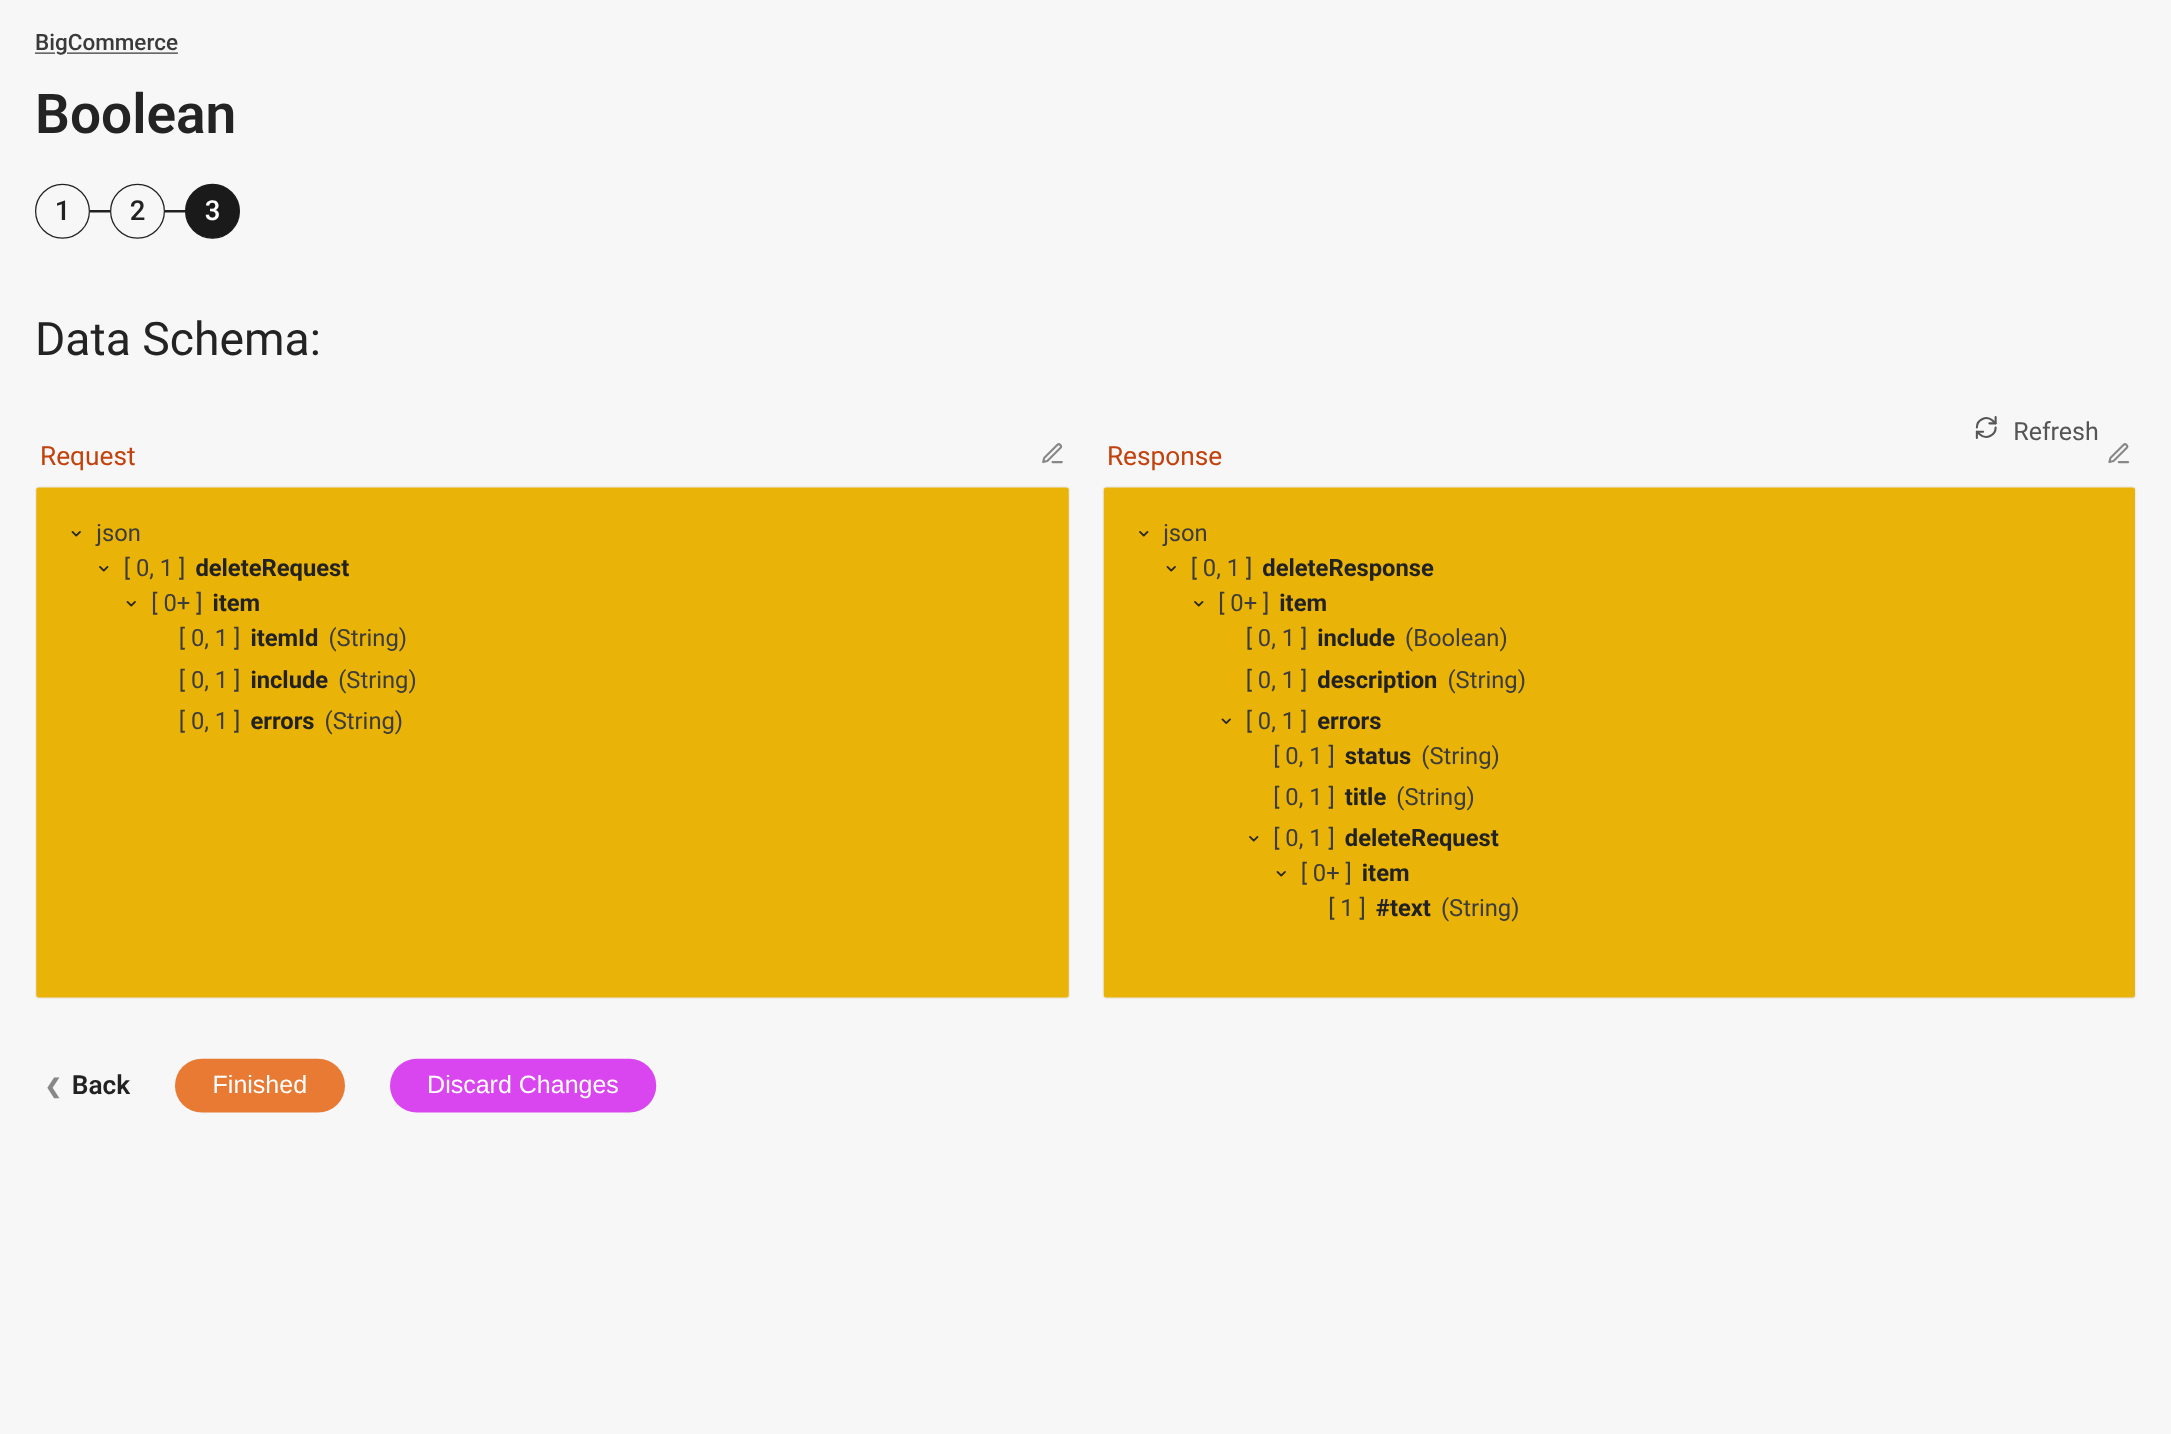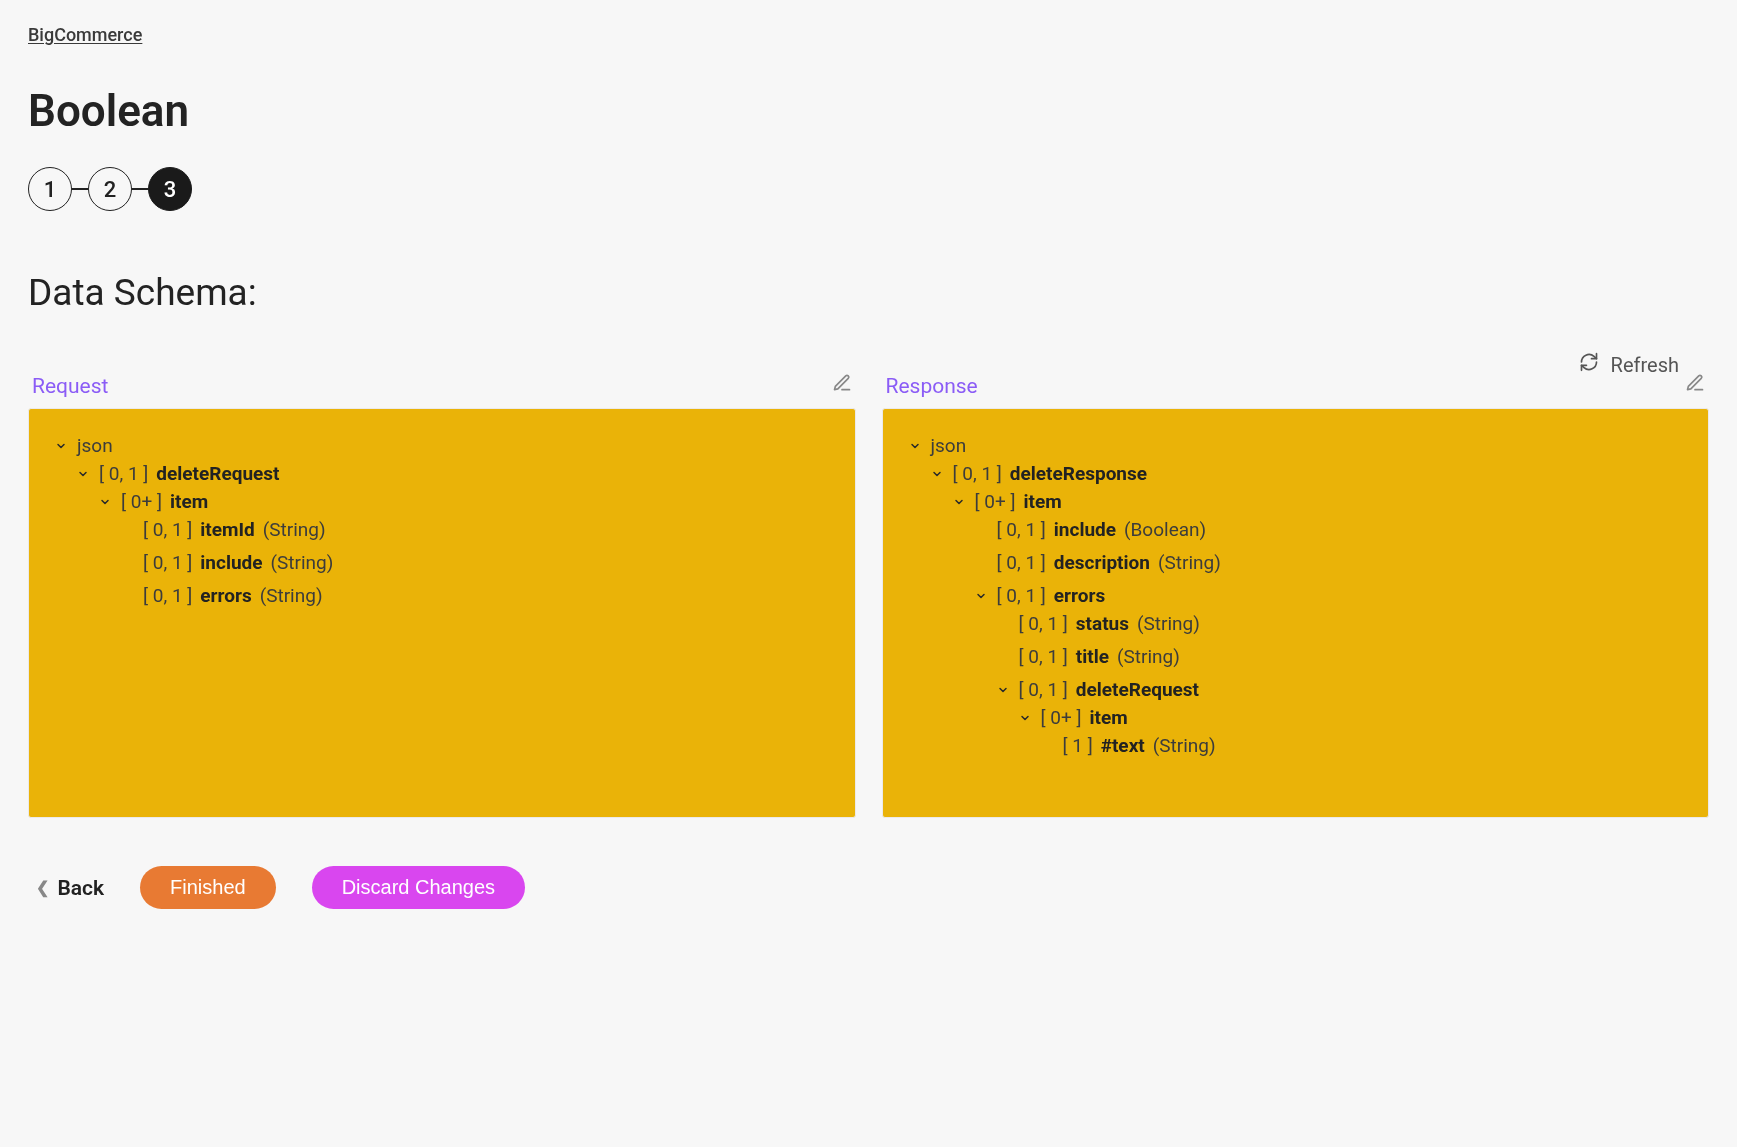--- a/index.html
+++ b/index.html
@@ -14,21 +14,21 @@
     padding: 24px 28px 60px 28px;
     max-width: 1737px;
   }
   .breadcrumb {
     font-size: 18px;
     color: #3a3a3a;
     text-decoration: underline;
     text-underline-offset: 2px;
     cursor: pointer;
     display: inline-block;
-    margin-bottom: 40px;
+    margin-bottom: 20px;
     font-weight: 500;
   }
   h1.page-title {
     font-size: 44px;
     font-weight: 600;
     margin: 0 0 30px 0;
     color: #232323;
   }
   .stepper {
     display: flex;
@@ -83,21 +83,21 @@
   }
   .panel-col {
     flex: 1;
     min-width: 0;
   }
   .panel-header {
     display: flex;
     justify-content: space-between;
     align-items: center;
     font-size: 21px;
-    color: #8b5cf6;
+    color: #c2410c;
     padding: 6px 4px 10px 4px;
     font-weight: 400;
   }
   .panel-body {
     background: #eab308;
     border: 1px solid #eceaea;
     border-radius: 3px;
     padding: 20px 24px 24px 24px;
     min-height: 410px;
     font-size: 19px;

